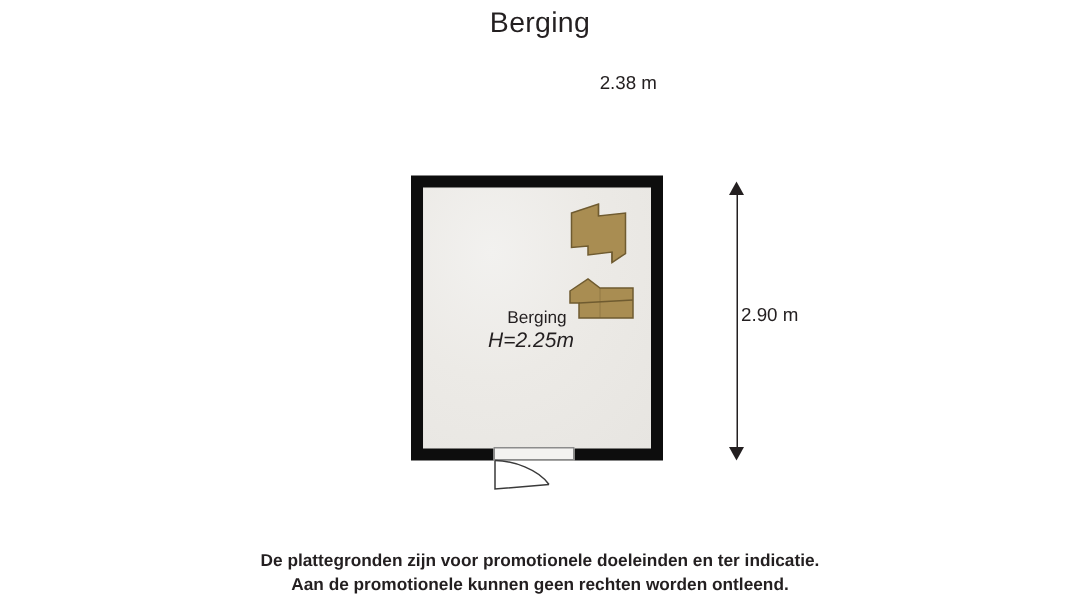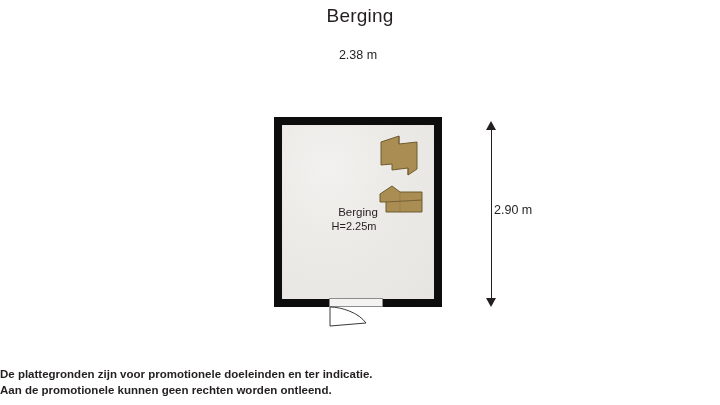--- a/index.html
+++ b/index.html
@@ -57,21 +57,21 @@
   }
   #dim-top .arrow.right {
     right: 0;
     border-left: 9px solid #231f20;
   }
   #dim-top .label {
     position: absolute;
     left: 0;
     top: 0;
     width: 160px;
-    text-align: center;
+    text-align: right;
     font-size: 12.5px;
     background: #ffffff;
     line-height: 22px;
   }
 
   
   #dim-right {
     position: absolute;
     left: 480px;
     top: 121px;
@@ -155,24 +155,25 @@
     color: #231f20;
     line-height: 14px;
     z-index: 4;
   }
   #room-height {
     position: absolute;
     left: 0;
     top: 103px;
     width: 160px;
     text-align: center;
-    font-size: 11px;
+    font-size: 14px;
     color: #231f20;
     line-height: 13px;
     z-index: 4;
+    font-style: italic;
   }
 
   
   .furniture {
     position: absolute;
     z-index: 3;
   }
 
   
   #door {
@@ -193,21 +194,21 @@
     border: 1px solid #8c8c8c;
     box-sizing: border-box;
   }
 
   
   #footer {
     position: absolute;
     left: 0;
     top: 366px;
     width: 720px;
-    text-align: left;
+    text-align: center;
     font-size: 11.5px;
     line-height: 16px;
     color: #231f20;
     font-weight: bold;
   }
 </style>
 </head>
 <body>
 
 <div id="page-title">Berging</div>

